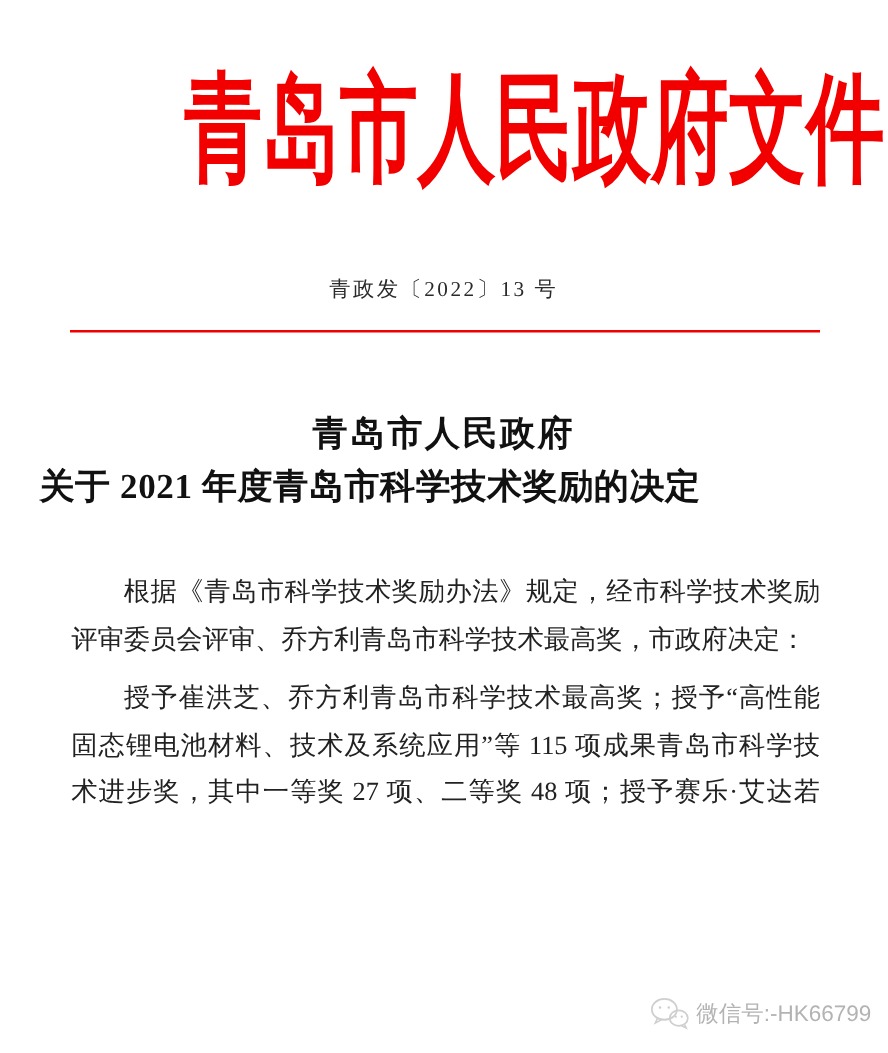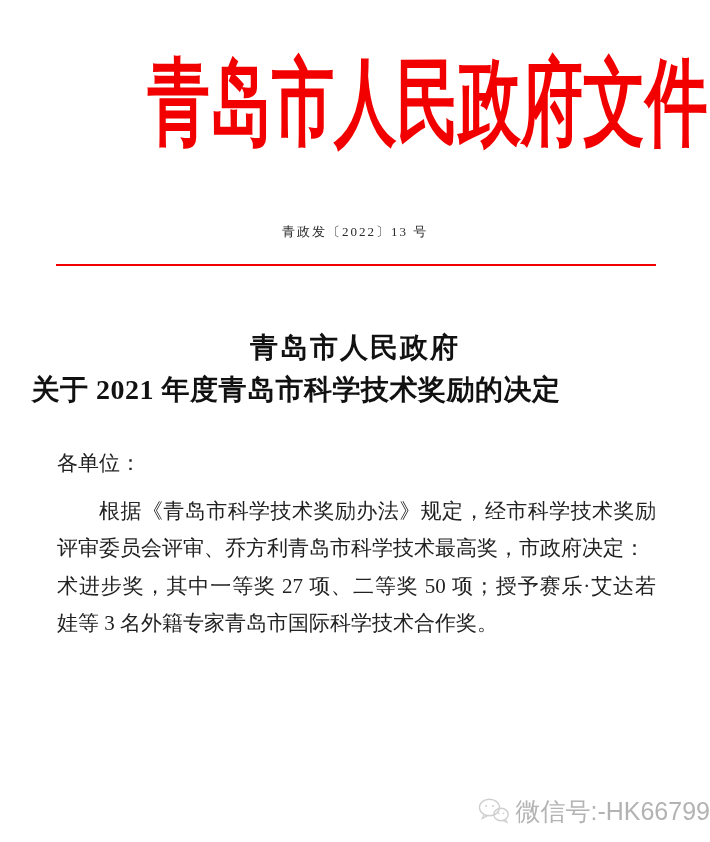--- a/index.html
+++ b/index.html
@@ -26,21 +26,21 @@
     white-space: nowrap;
     transform: scaleX(0.655);
     transform-origin: 50% 50%;
     letter-spacing: 0;
   }
 
   
   .doc-number {
     position: absolute; top: 217px; left: 0; width: 710px;
     text-align: center;
-    font-size: 13px; line-height: 30px;
+    font-size: 17px; line-height: 30px;
     letter-spacing: 2px;
     color: #2a2a2a;
   }
 
   
   .red-line {
     position: absolute; top: 264px; left: 56px;
     width: 600px; height: 2px;
     background: #f20000;
   }
@@ -73,25 +73,25 @@
     height: 37.6px;
     white-space: normal;
     overflow: hidden;
   }
   .line.j { text-align: justify; text-align-last: justify; }
   .line.indent { padding-left: 42px; margin-top: 10px; }
   .line.indent.j { width: 557px; }
 
   
   .watermark {
-    position: absolute; top: 797px; right: 0;
+    position: absolute; top: 797px; right: 13px;
     display: flex; align-items: center; gap: 5px;
     color: #b3b3b3;
     font-family: "Liberation Sans", "DejaVu Sans", sans-serif;
-    font-size: 25px; line-height: 26px;
+    font-size: 18px; line-height: 26px;
   }
   .watermark svg { display: block; opacity: 0.75; }
 </style>
 </head>
 <body>
 
 <div class="page">
 
   <div class="red-header">
     <span class="inner">青岛市人民政府文件</span>
@@ -99,25 +99,25 @@
 
   <div class="doc-number">青政发〔2022〕13 号</div>
 
   <div class="red-line"></div>
 
   <div class="title-org">青岛市人民政府</div>
 
   <div class="title-subject">关于 2021 年度青岛市科学技术奖励的决定</div>
 
   <div class="body-text">
-    <div class="line">各单位：</div>
     <div class="line indent j">根据《青岛市科学技术奖励办法》规定，经市科学技术奖励</div>
     <div class="line">评审委员会评审、乔方利青岛市科学技术最高奖，市政府决定：</div>
-    <div class="line j">术进步奖，其中一等奖 27 项、二等奖 50 项；授予赛乐·艾达若</div>
-    <div class="line">娃等 3 名外籍专家青岛市国际科学技术合作奖。</div>
+    <div class="line indent j">授予崔洪芝、乔方利青岛市科学技术最高奖；授予“高性能</div>
+    <div class="line j">固态锂电池材料、技术及系统应用”等 115 项成果青岛市科学技</div>
+    <div class="line j">术进步奖，其中一等奖 27 项、二等奖 48 项；授予赛乐·艾达若</div>
   </div>
 
   <div class="watermark">
     <span>
       <svg width="33" height="27" viewBox="0 0 33 27">
         <g fill="none" stroke="#bfbfbf" stroke-width="1.4">
           <ellipse cx="12.5" cy="10.5" rx="10" ry="8.3"></ellipse>
           <path d="M7 17.5 L5.2 21.5 L10.5 18.6" stroke-width="1.2"></path>
           <ellipse cx="24" cy="17.5" rx="7.2" ry="6.2"></ellipse>
           <path d="M28.5 22.5 L30 25.5 L25.5 23.2" stroke-width="1.2"></path>

